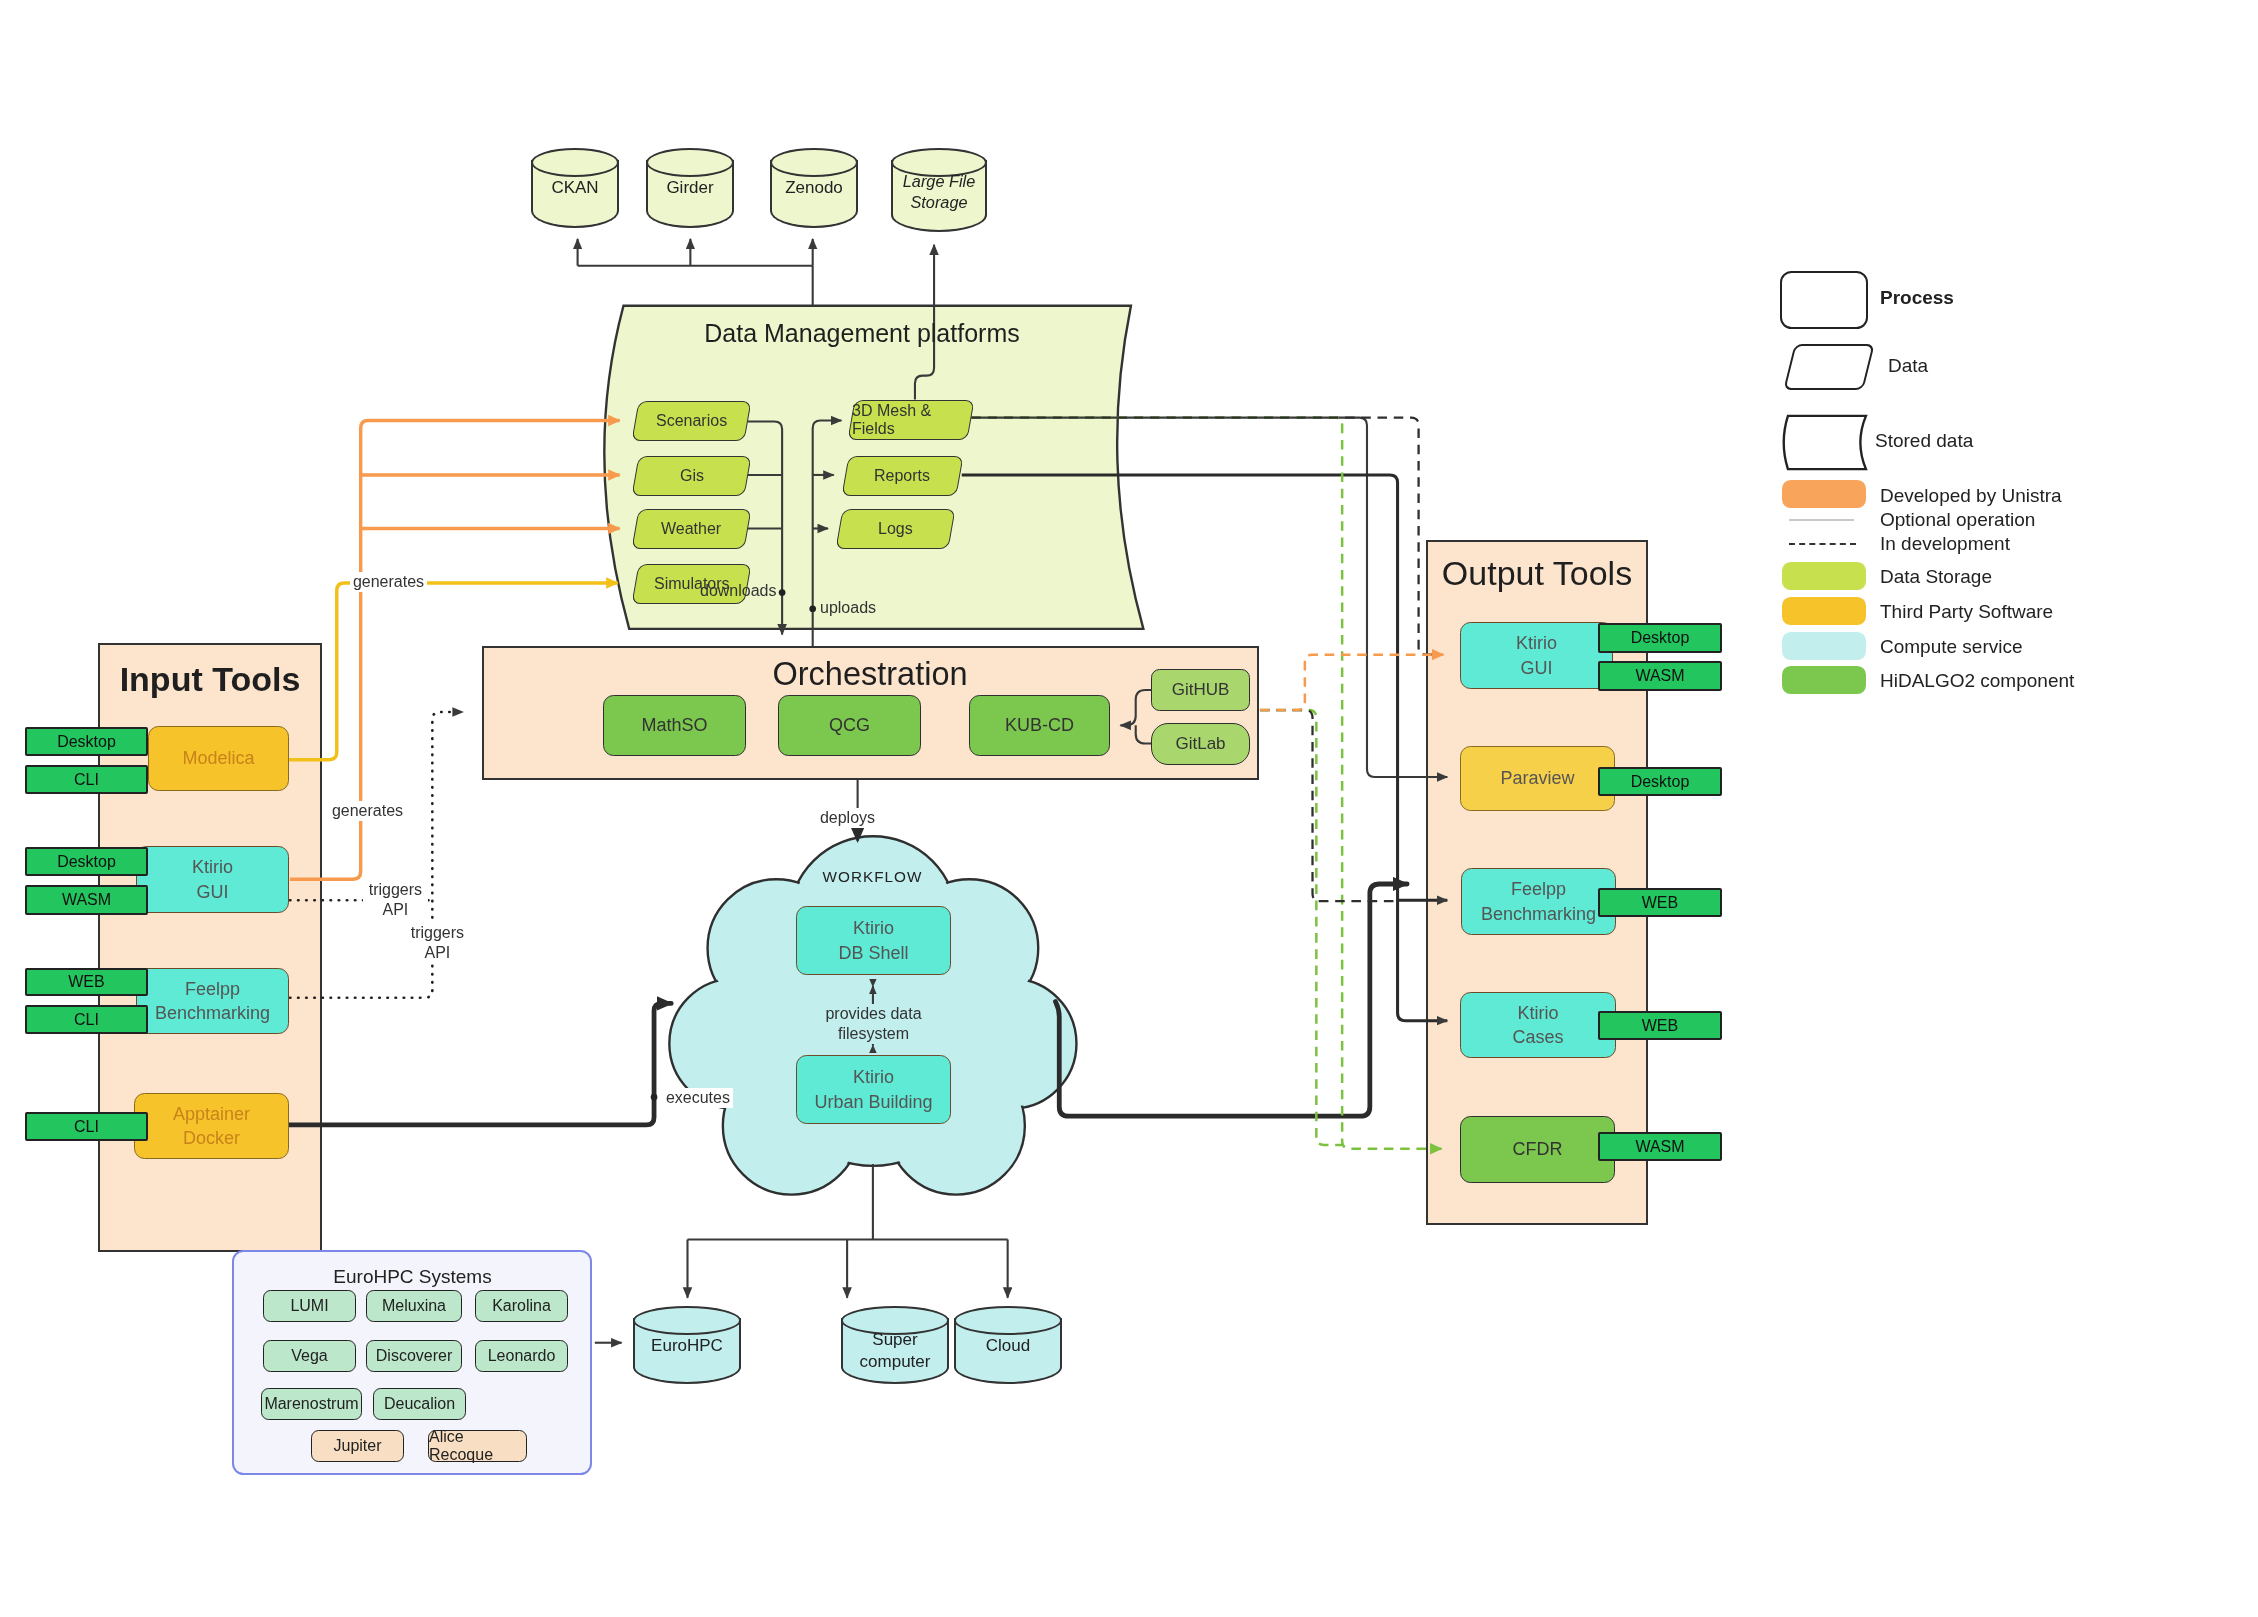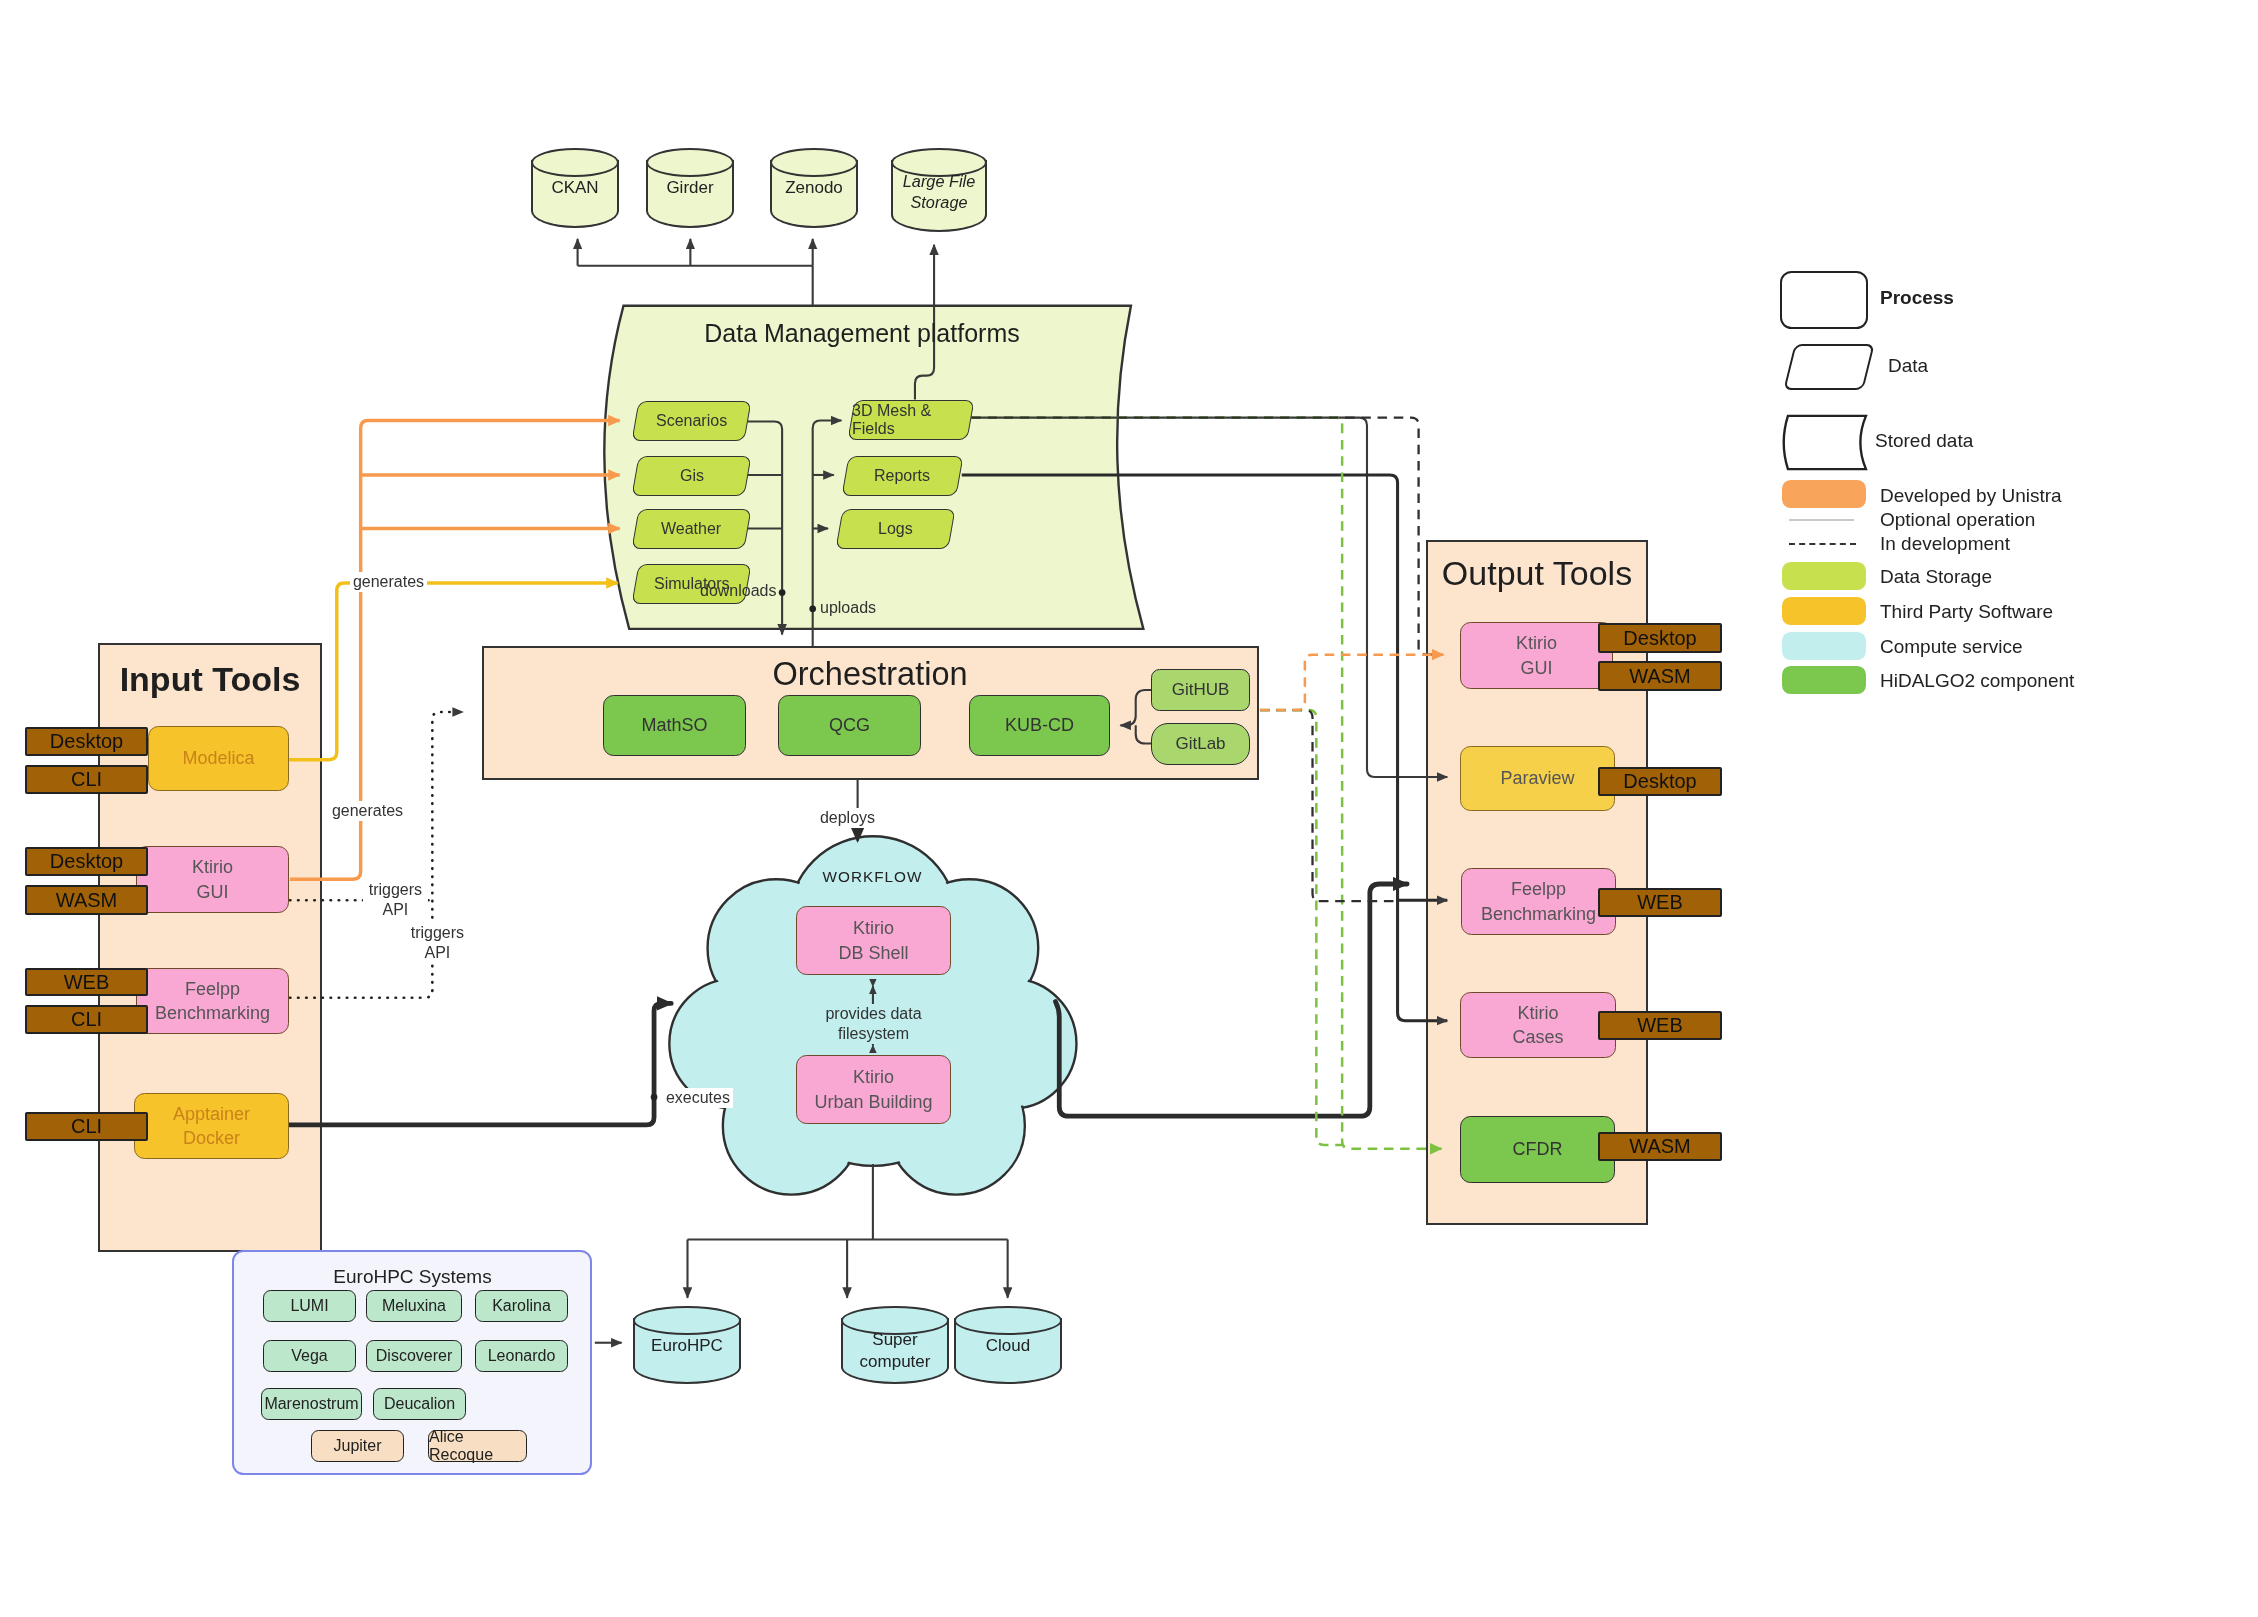--- a/index.html
+++ b/index.html
@@ -9,32 +9,32 @@
   }
   .abs{position:absolute;box-sizing:border-box;}
   
   .panel{position:absolute;box-sizing:border-box;background:#fce4cd;border:2.4px solid #333;}
   .panel-title{position:absolute;box-sizing:border-box;text-align:center;font-size:34px;font-weight:400;color:#1f1f1f;}
   .hpc-panel{position:absolute;box-sizing:border-box;background:#f4f4fd;border:2.4px solid #7c87e8;border-radius:11.5px;}
   
   .node{position:absolute;box-sizing:border-box;display:flex;align-items:center;justify-content:center;
         text-align:center;border:1.9px solid #333;border-radius:10.5px;font-size:18px;color:#555;
         white-space:pre-line;line-height:1.35;z-index:6;}
-  .orange{background:#f9a8d4;border-color:#6d4a2a;}
+  .orange{background:#5eead4;border-color:#6d4a2a;}
   .gold{background:#f6c32a;border-color:#8a6a1f;color:#c9831a;}
   .gold2{background:#f7d049;border-color:#8a6a1f;color:#555;}
   .green{background:#7cc84f;border-color:#2f2f2f;color:#333;}
   .ltgreen{background:#a9d66d;border-color:#2f2f2f;color:#333;font-size:17px;}
   
   .ditem{position:absolute;box-sizing:border-box;background:#c6e14d;border:1.9px solid #333;border-radius:8.6px;
          transform:skewX(-10deg);display:flex;align-items:center;justify-content:center;z-index:6;}
   .ditem>span{transform:skewX(10deg);font-size:16px;color:#333;}
   
-  .tag{position:absolute;box-sizing:border-box;background:#a16207;border:2.4px solid #222;border-radius:1.9px;
-       display:flex;align-items:center;justify-content:center;font-size:20px;font-weight:500;color:#111;z-index:8;}
+  .tag{position:absolute;box-sizing:border-box;background:#22c55e;border:2.4px solid #222;border-radius:1.9px;
+       display:flex;align-items:center;justify-content:center;font-size:16px;font-weight:500;color:#111;z-index:8;}
   
   .hpc{position:absolute;box-sizing:border-box;background:#bce7cb;border:1.9px solid #222;border-radius:7.6px;
        display:flex;align-items:center;justify-content:center;font-size:16px;color:#222;z-index:6;}
   .hpc.peach{background:#f8dfc3;}
   
   .cyl{position:absolute;z-index:6;}
   .cyl .body{position:absolute;left:0;right:0;top:11.5px;bottom:0;border:2.4px solid #333;border-top:none;
              border-radius:0 0 50% 50%/0 0 17px 17px;}
   .cyl .ctop{position:absolute;left:0;right:0;top:0;height:25px;border:2.4px solid #333;border-radius:50%;}
   .cyl.lg .body,.cyl.lg .ctop{background:#edf6cd;}

